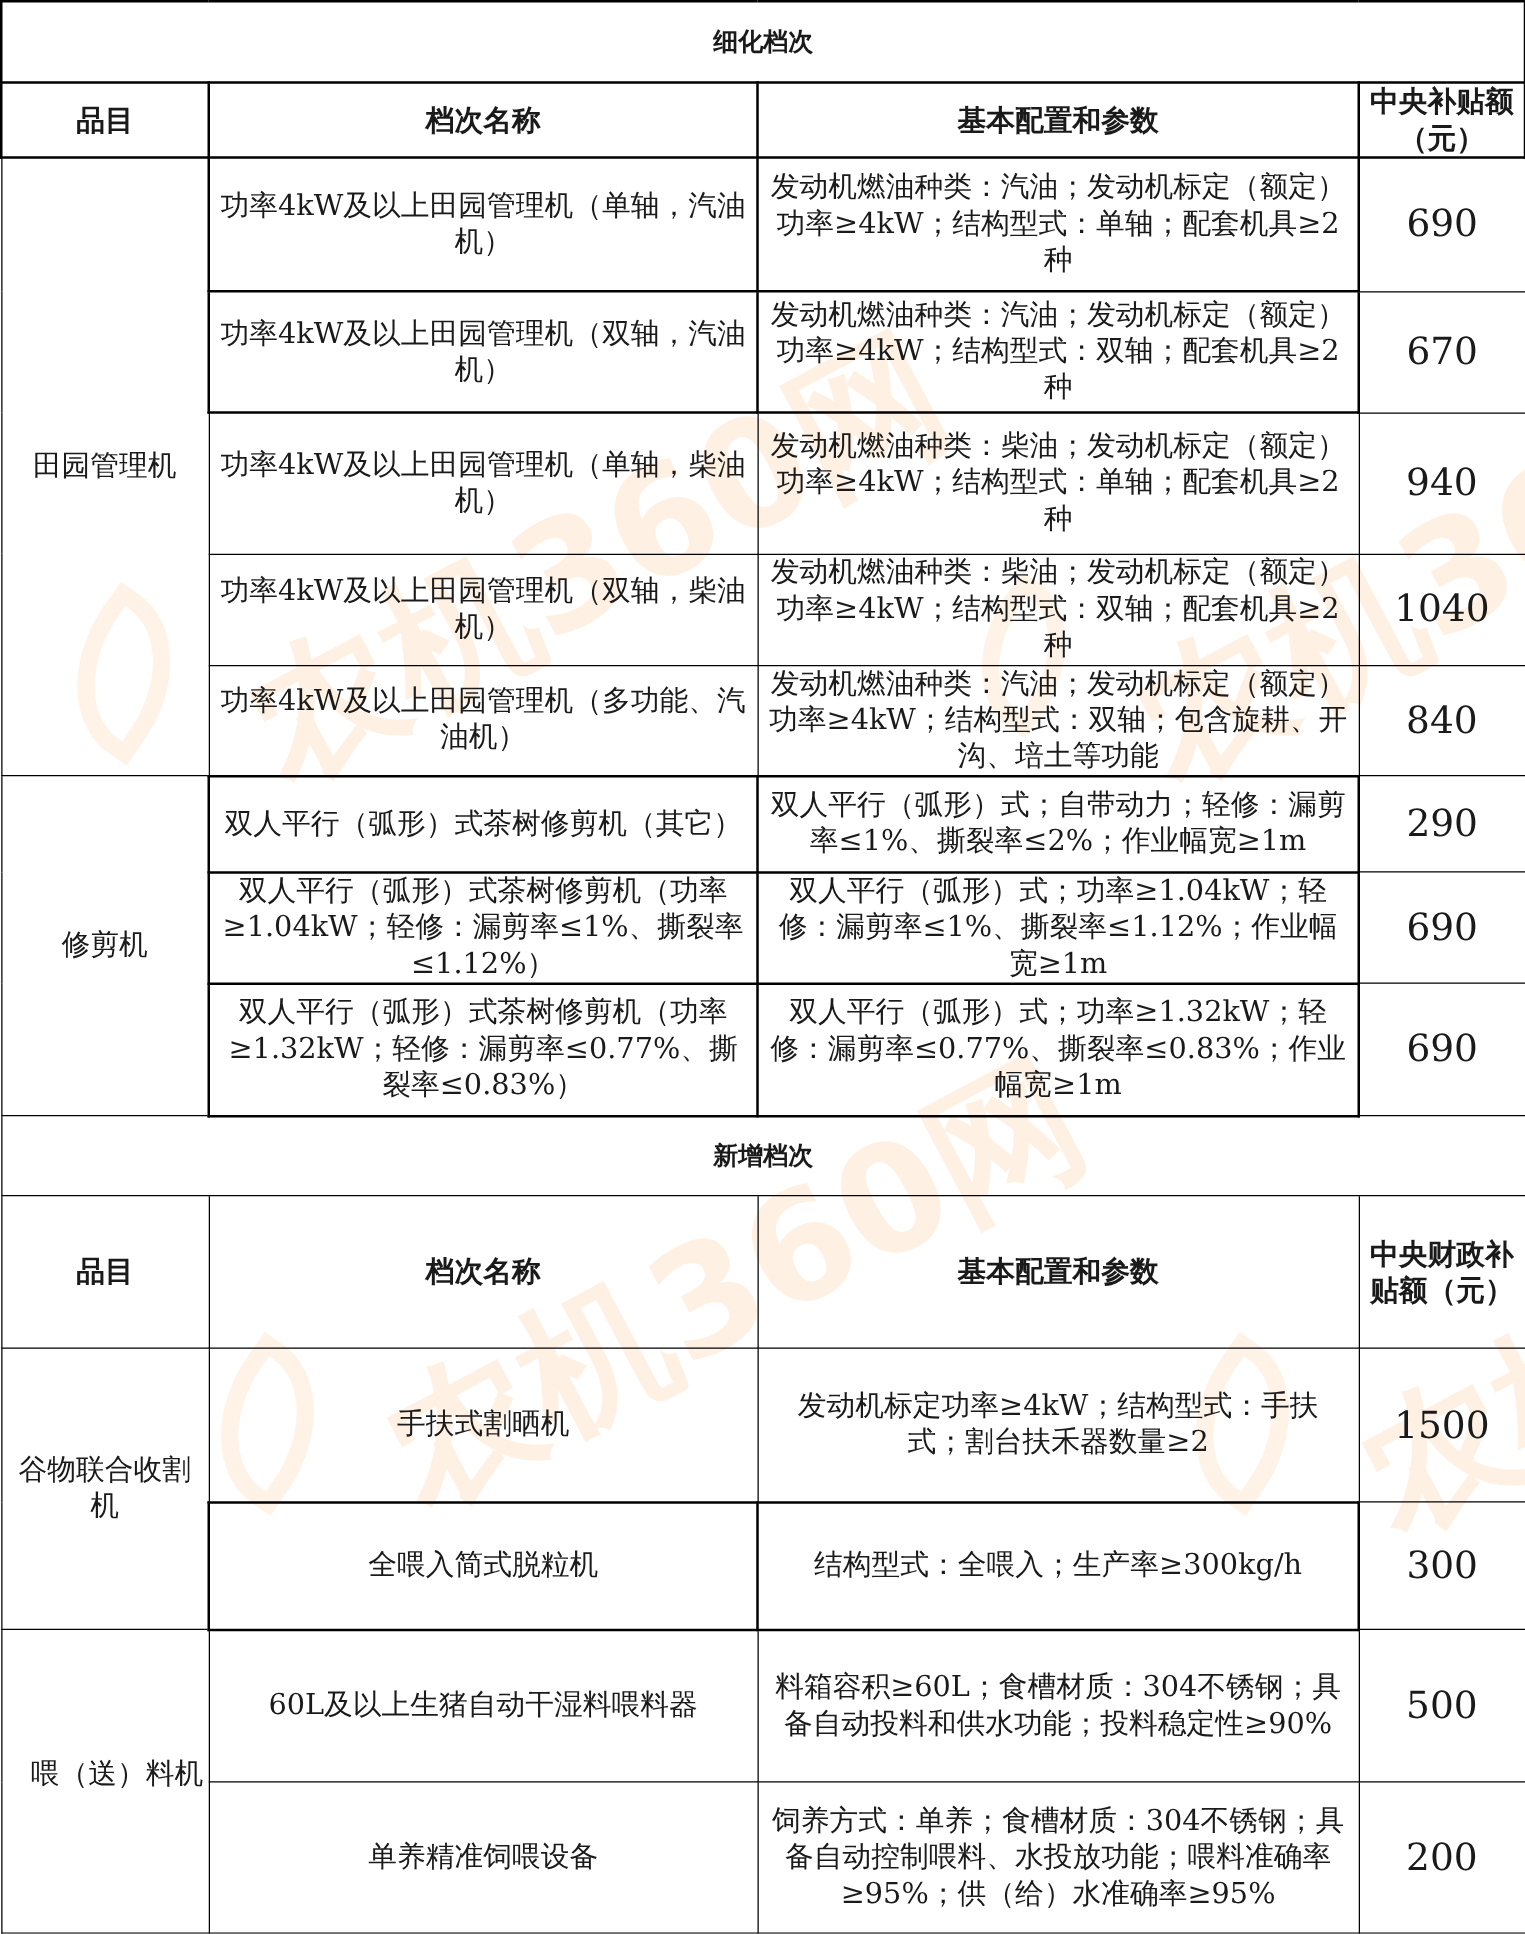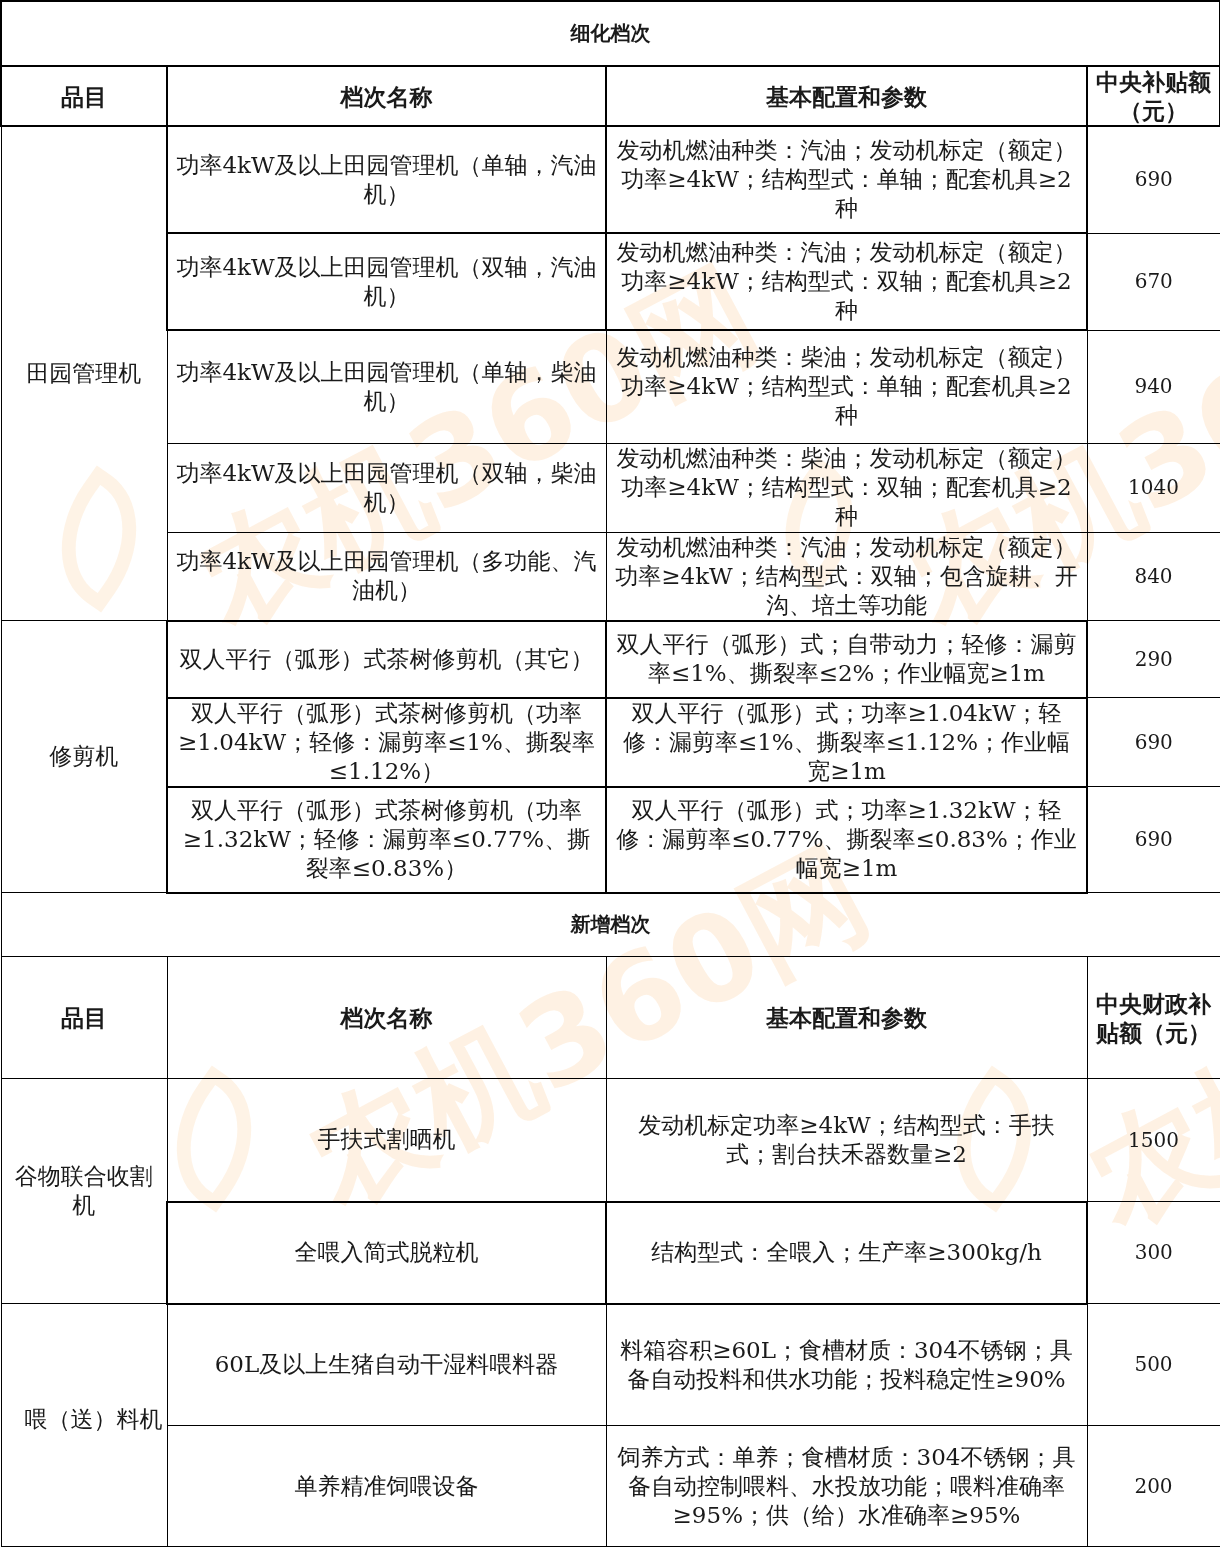--- a/index.html
+++ b/index.html
@@ -10,21 +10,21 @@
         color: rgba(250, 150, 40, 0.13); white-space: nowrap; transform-origin: left top; }
   .leaf { position: absolute; pointer-events: none; z-index: 0;
           border: 14px solid rgba(250, 160, 50, 0.12); border-radius: 0 80% 0 80%; }
   table { position: absolute; left: 0; top: 0; border-collapse: collapse; z-index: 1;
           table-layout: fixed; width: 1219px; }
   td { border: 2px solid #000; text-align: center; vertical-align: middle; padding: 0 6px;
        font-size: 23px; line-height: 29px; background: transparent; }
   td.section { font-weight: bold; font-size: 20px; }
   td.hdr { font-weight: bold; font-size: 23px; }
   td.cat { padding: 0 4px; }
-  td.amt { font-size: 20px; }
+  td.amt { font-size: 30px; }
   td.thin { border-width: 1px; }
 </style>
 </head>
 <body>
 
 <div class="leaf" style="left:55px; top:480px; width:60px; height:90px; transform:rotate(35deg);"></div>
 <div class="wm" style="left:170px; top:520px; font-size:120px; transform:rotate(-28deg);">农机360网</div>
 <div class="leaf" style="left:780px; top:470px; width:50px; height:80px; transform:rotate(35deg);"></div>
 <div class="wm" style="left:880px; top:520px; font-size:120px; transform:rotate(-28deg);">农机360网</div>
 <div class="leaf" style="left:170px; top:1080px; width:60px; height:90px; transform:rotate(35deg);"></div>

